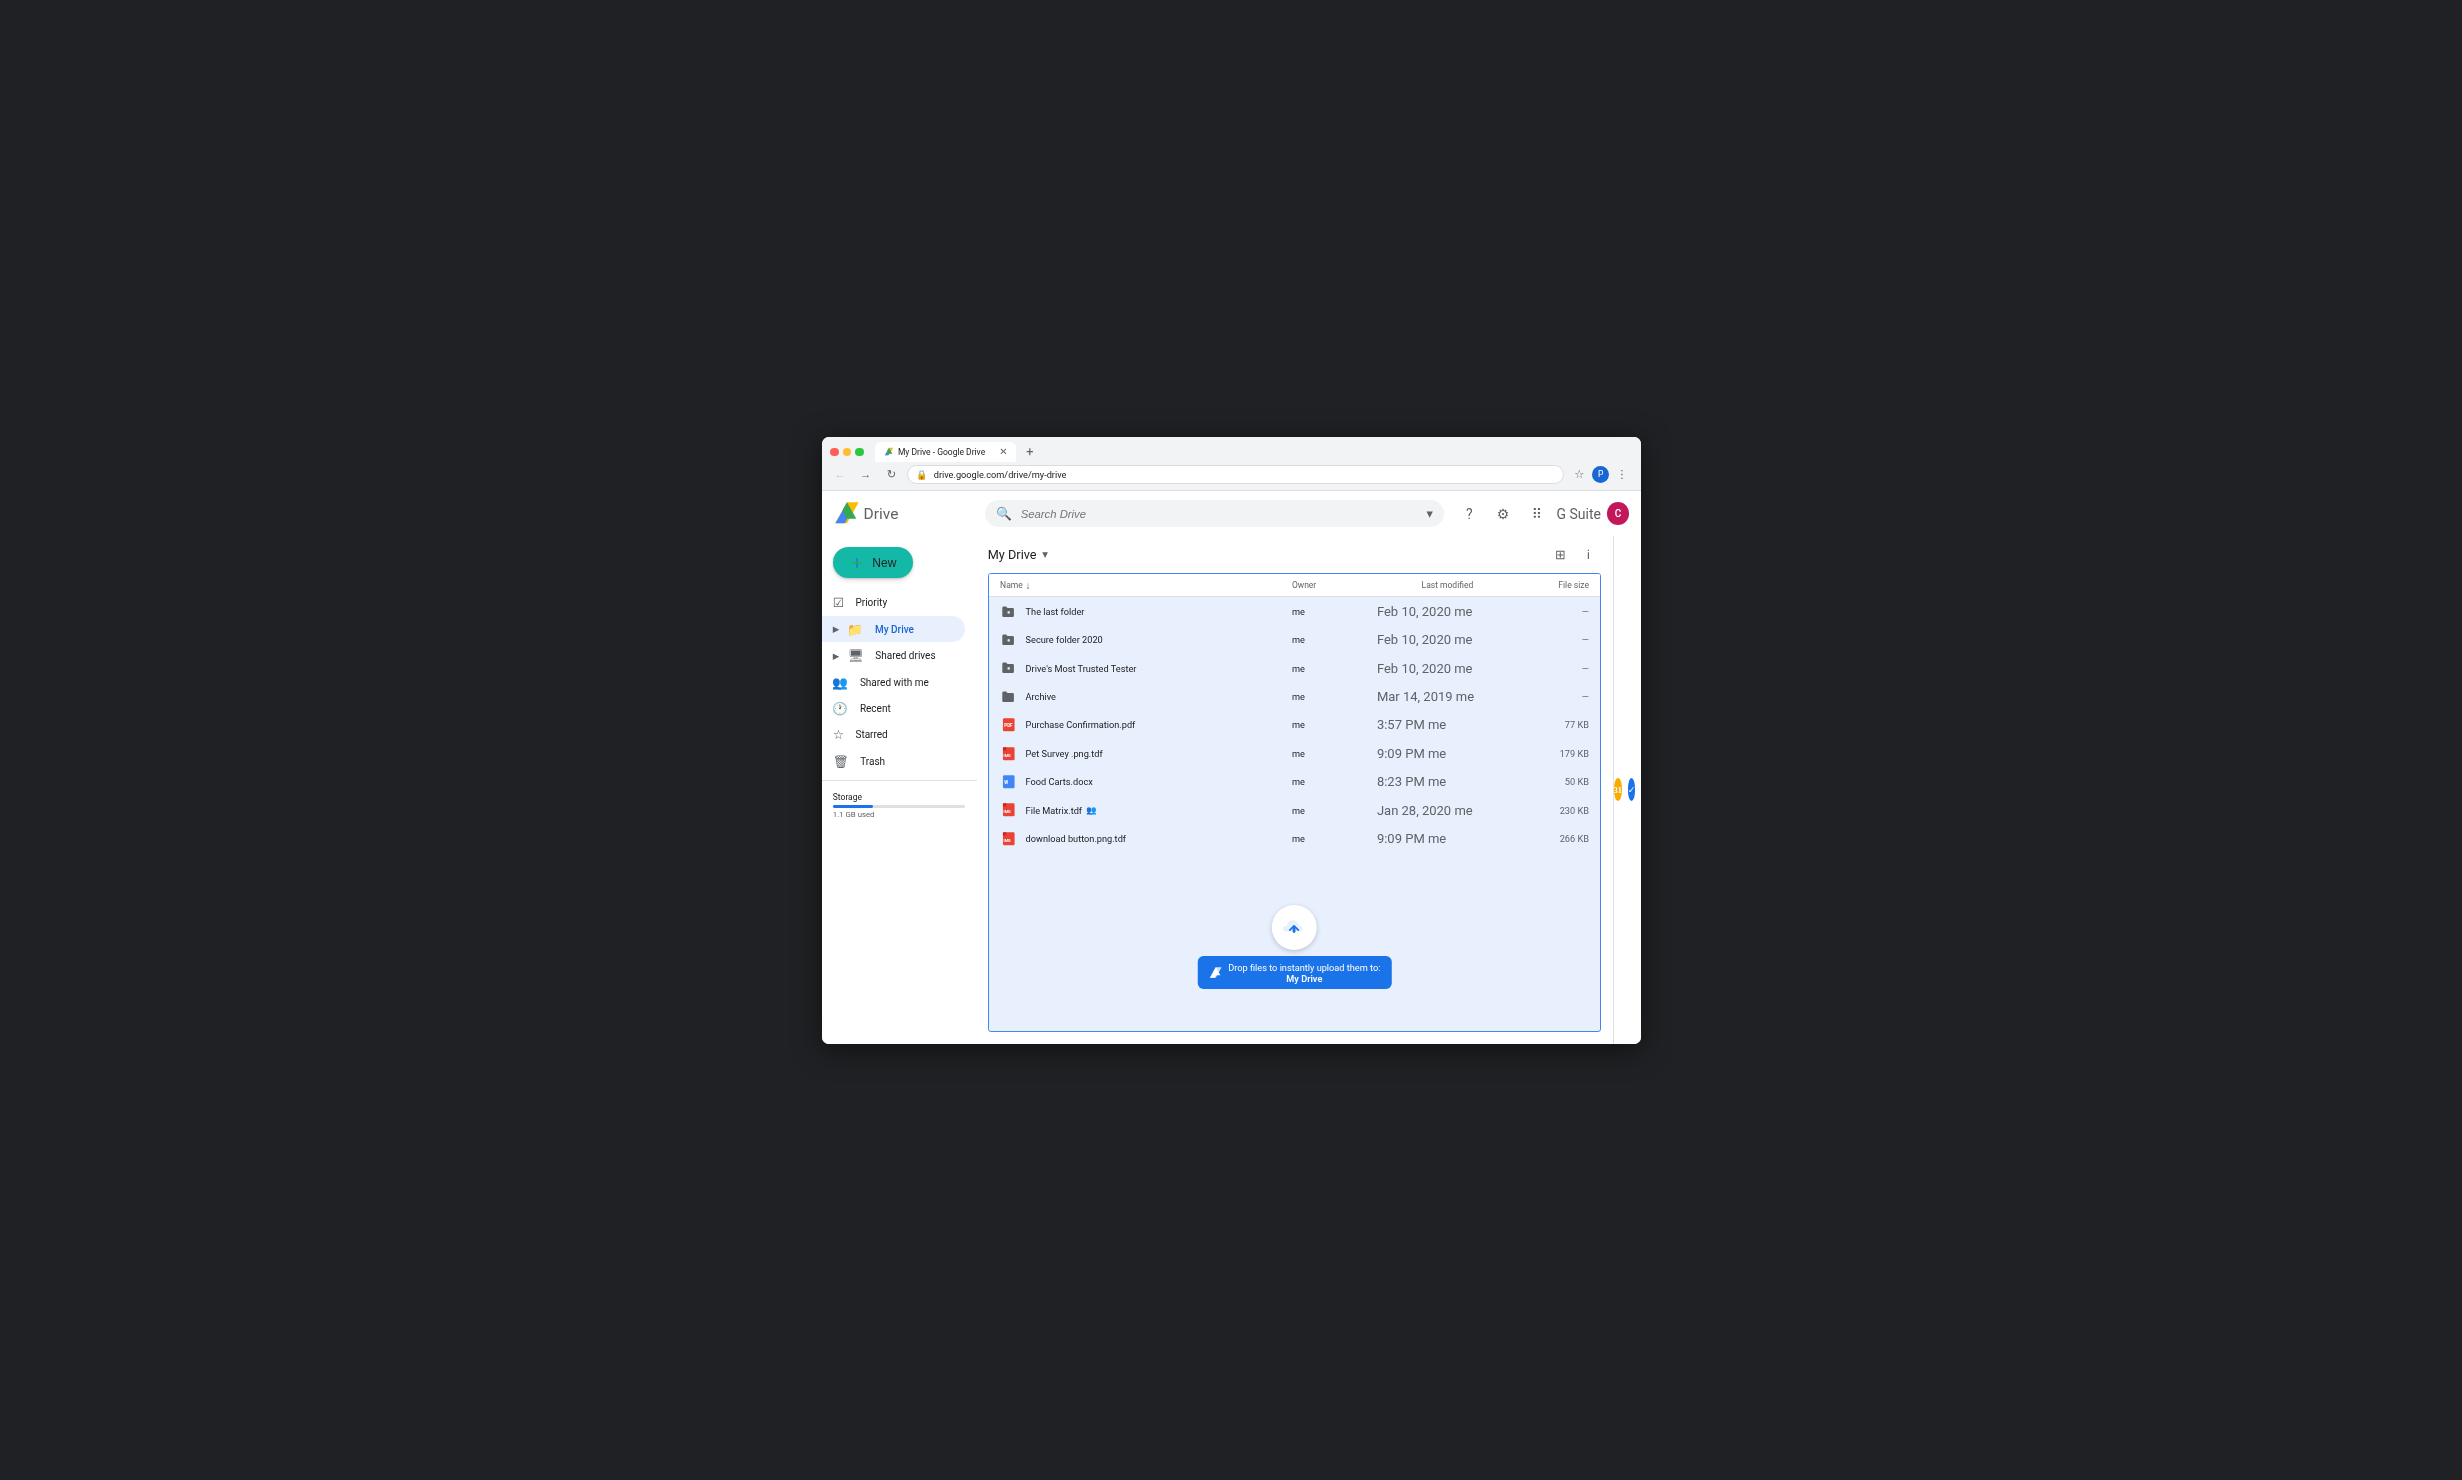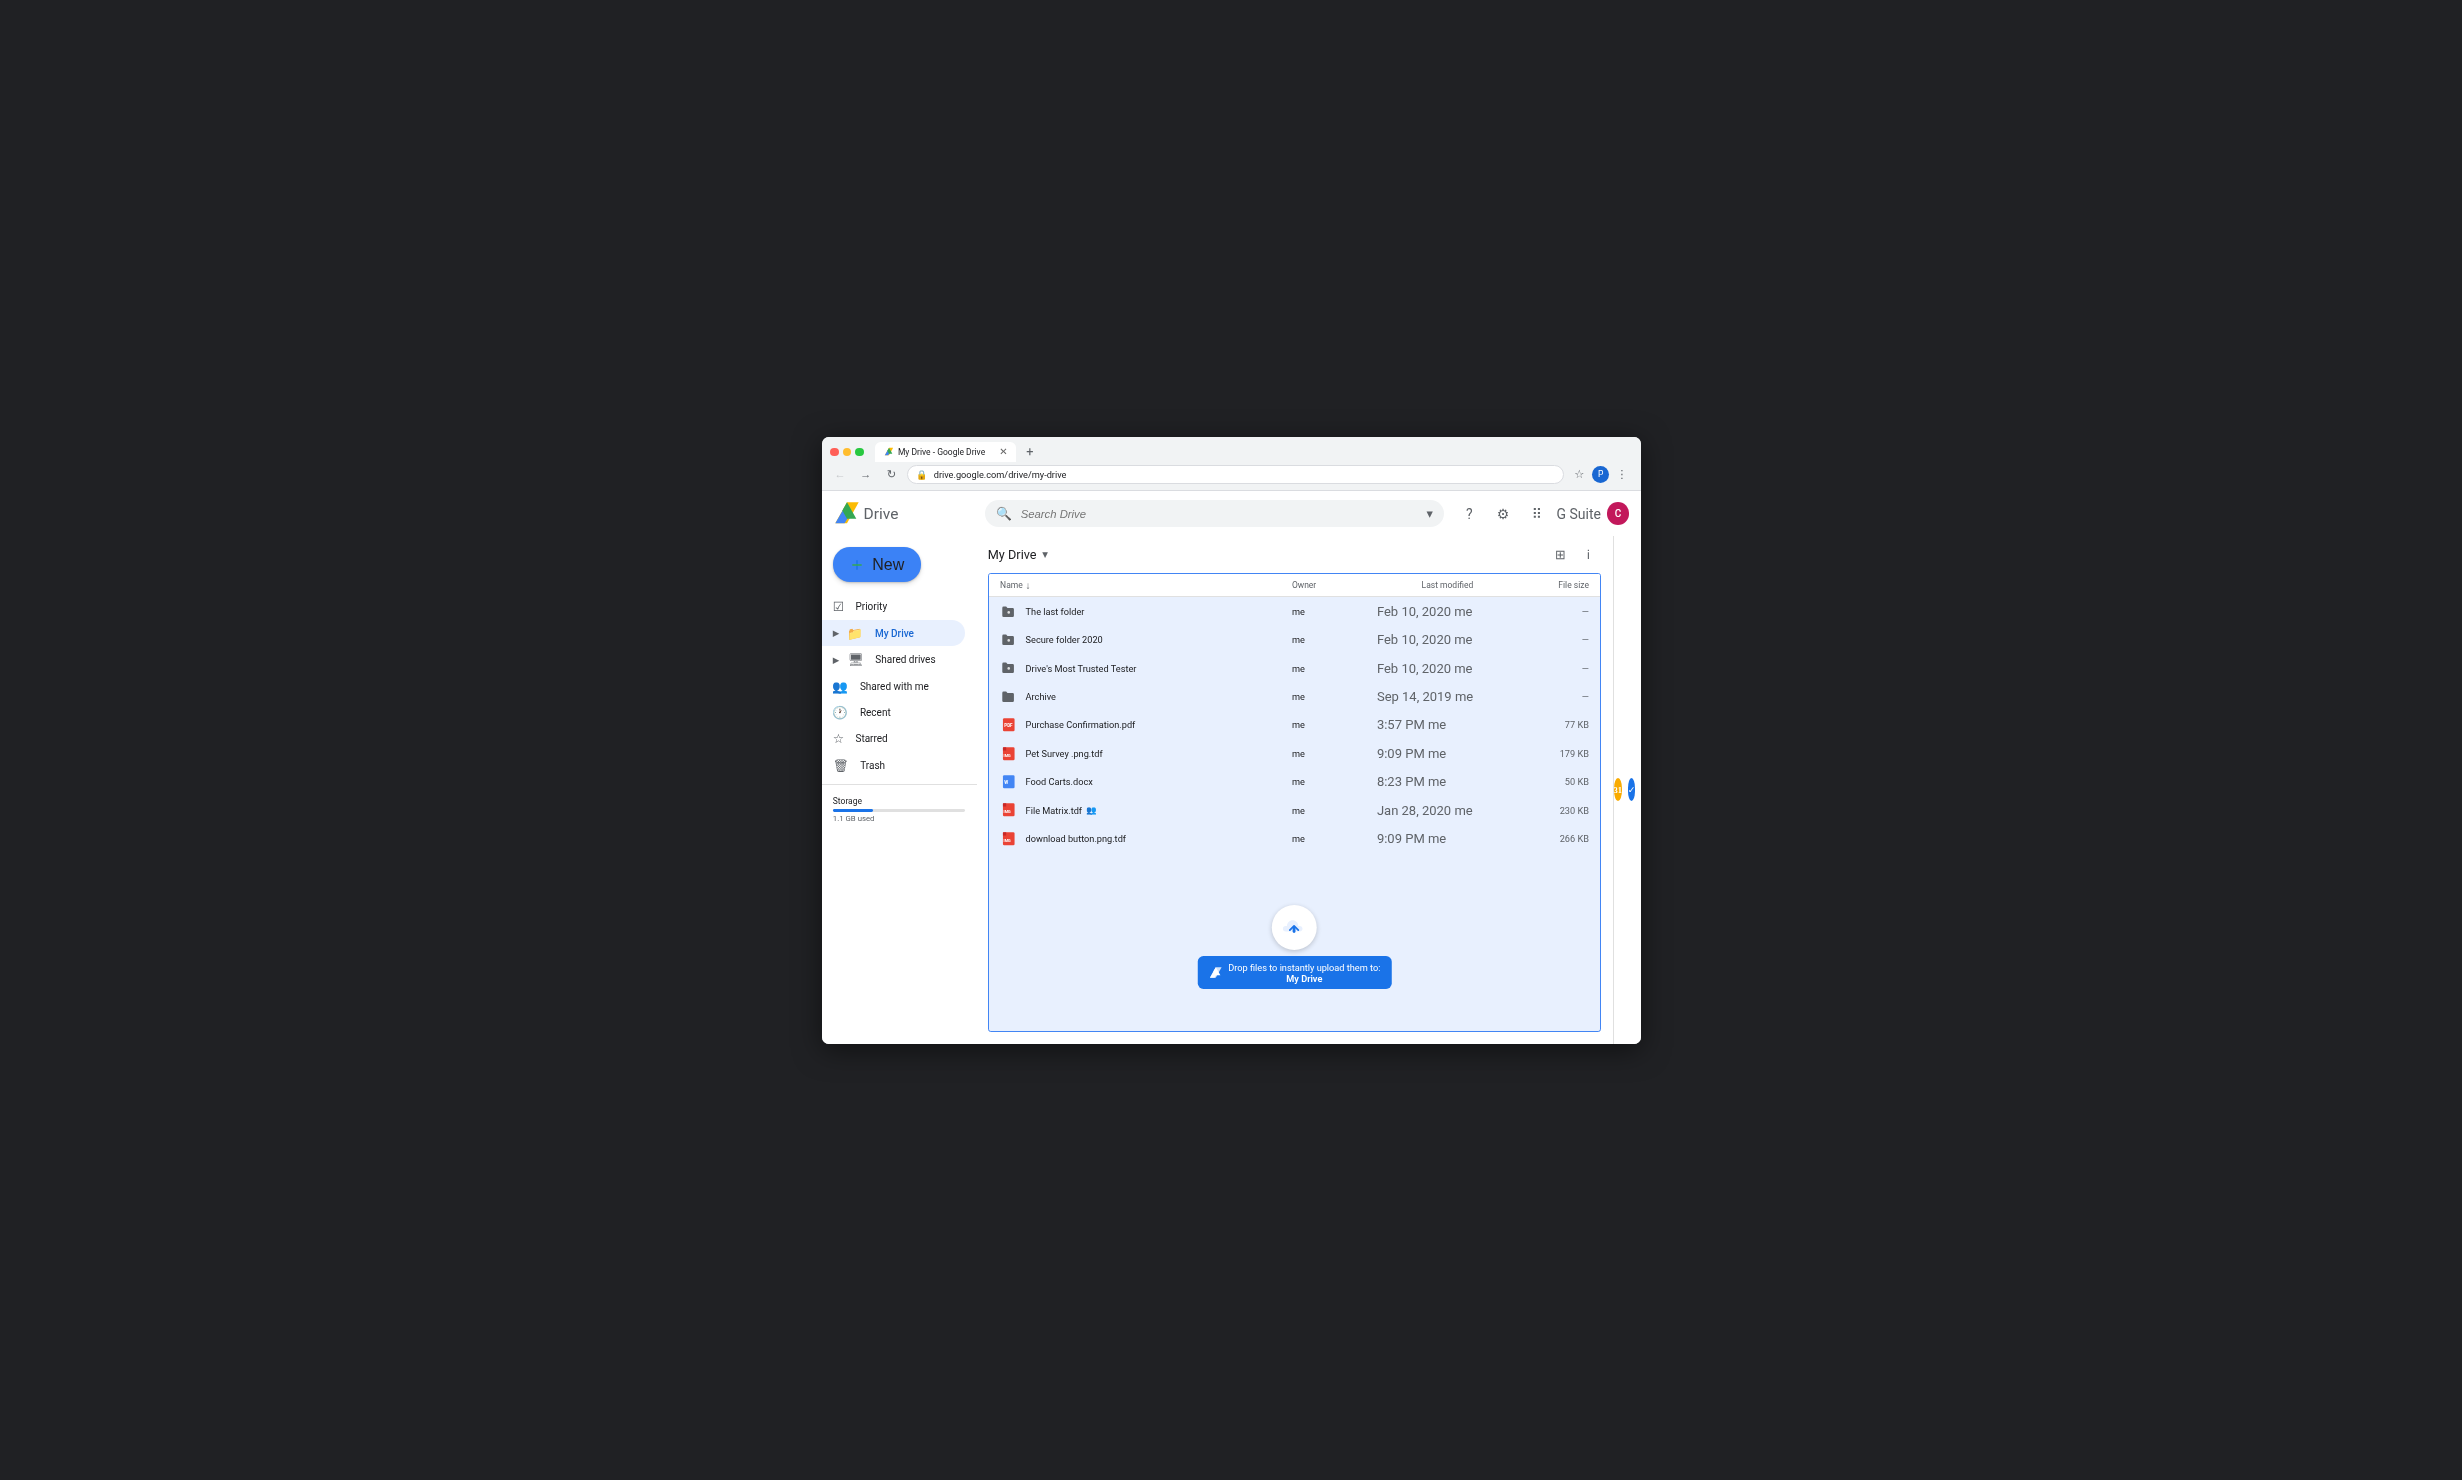--- a/index.html
+++ b/index.html
@@ -222,26 +222,26 @@
       background: #fff;
       padding: 5.7px 0;
       overflow-y: auto;
     }
 
     .new-btn {
       margin: 5.7px 11.3px 11.3px 11.3px;
       display: flex;
       align-items: center;
       gap: 8.5px;
-      background: #3b82f6;
+      background: #14b8a6;
       border: none;
       border-radius: 17px;
       padding: 8.5px 17px;
       box-shadow: 0 0.7px 2.1px rgba(0,0,0,0.2), 0 2.8px 5.7px rgba(0,0,0,0.1);
-      font-size: 16px;
+      font-size: 12px;
       color: #202124;
       cursor: pointer;
       font-weight: 500;
     }
 
     .sidebar-item {
       display: flex;
       align-items: center;
       padding: 5.7px 11.3px;
       gap: 11.3px;
@@ -654,21 +654,21 @@
     <div class="file-name-col">
       <div class="file-icon">
                     <svg width="15.5" height="15.5" viewBox="0 0 24 24">
                       <path d="M2 6a2 2 0 012-2h4l2 2h8a2 2 0 012 2v10a2 2 0 01-2 2H4a2 2 0 01-2-2z" fill="#5f6368"></path>
                     </svg>
                   </div>
       <span class="file-name">Archive</span>
 
     </div>
     <div class="file-owner">me</div>
-    <div class="file-modified">Sep 14, 2019 me</div>
+    <div class="file-modified">Mar 14, 2019 me</div>
     <div class="file-size">—</div>
   </div>
               <div class="file-row">
     <div class="file-name-col">
       <div class="file-icon">
                     <svg width="15.5" height="15.5" viewBox="0 0 24 24" style="font-size:14px">
                       <rect x="3" y="2" width="18" height="20" rx="2" fill="#ea4335"></rect>
                       <text x="5" y="15" font-size="7" fill="#fff" font-weight="bold">PDF</text>
                     </svg>
                   </div>

